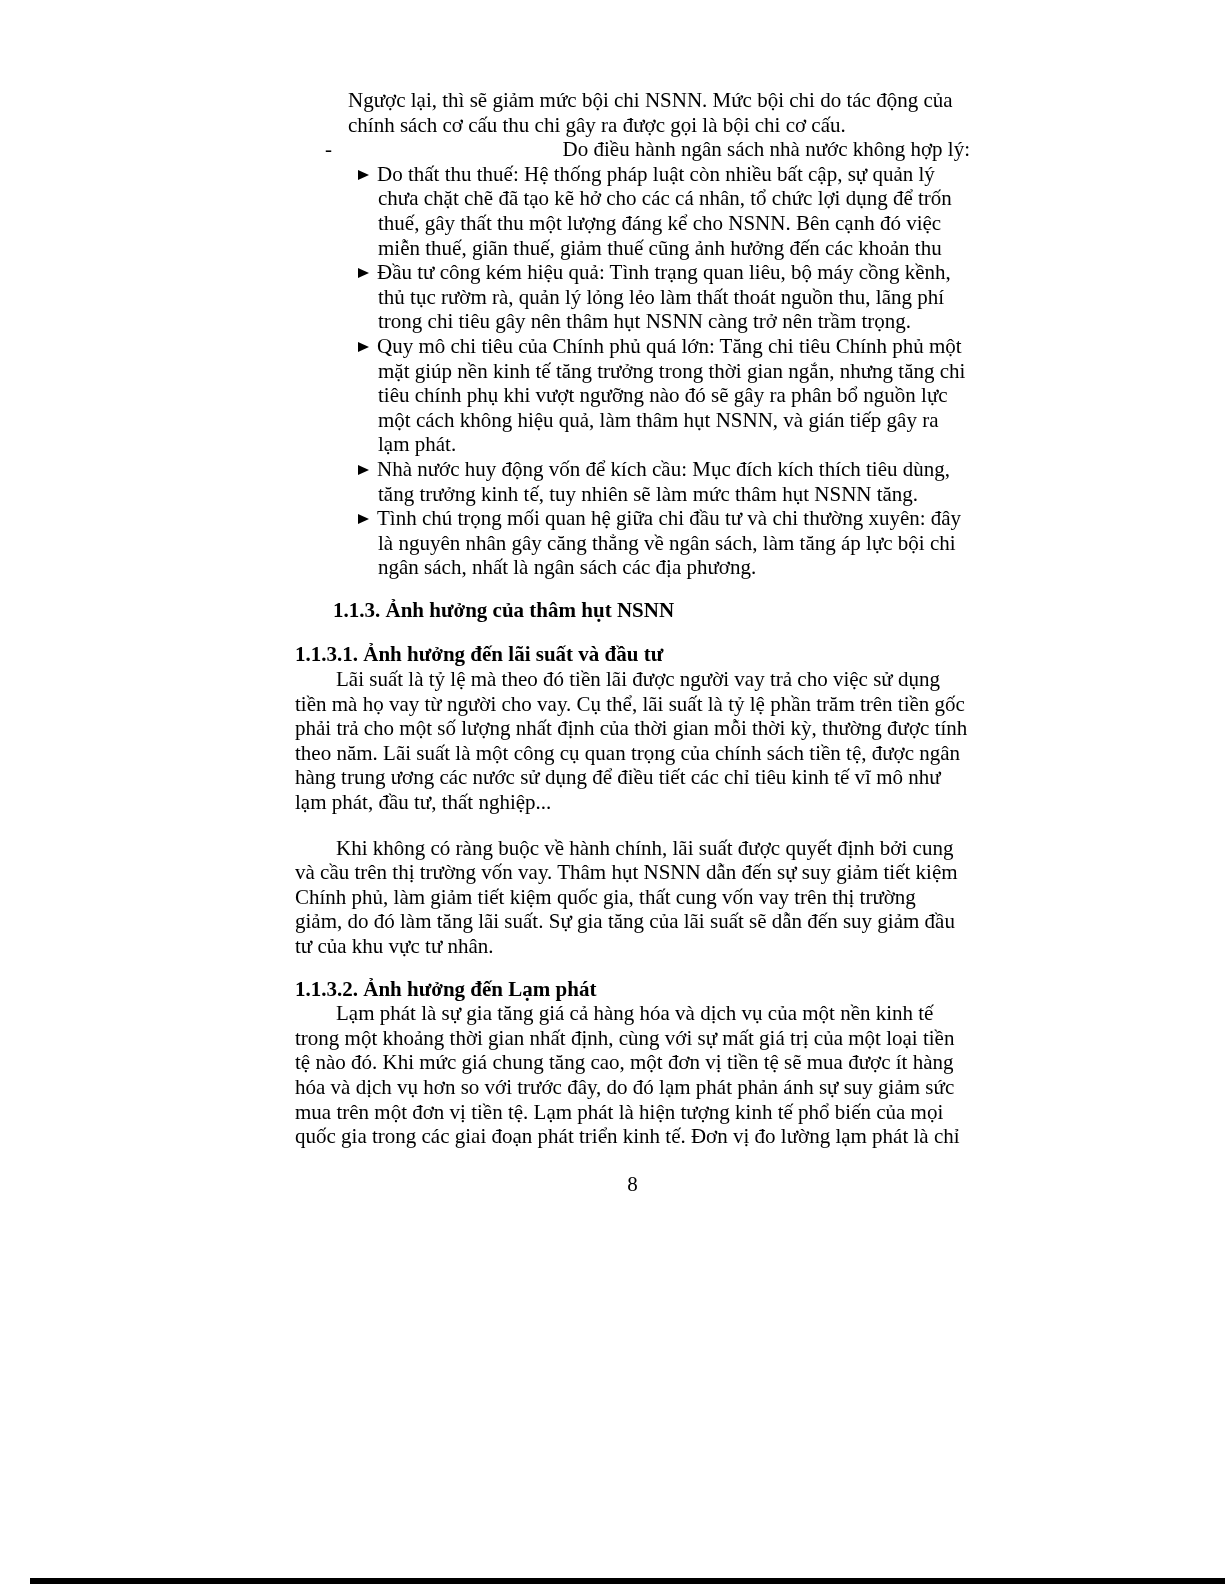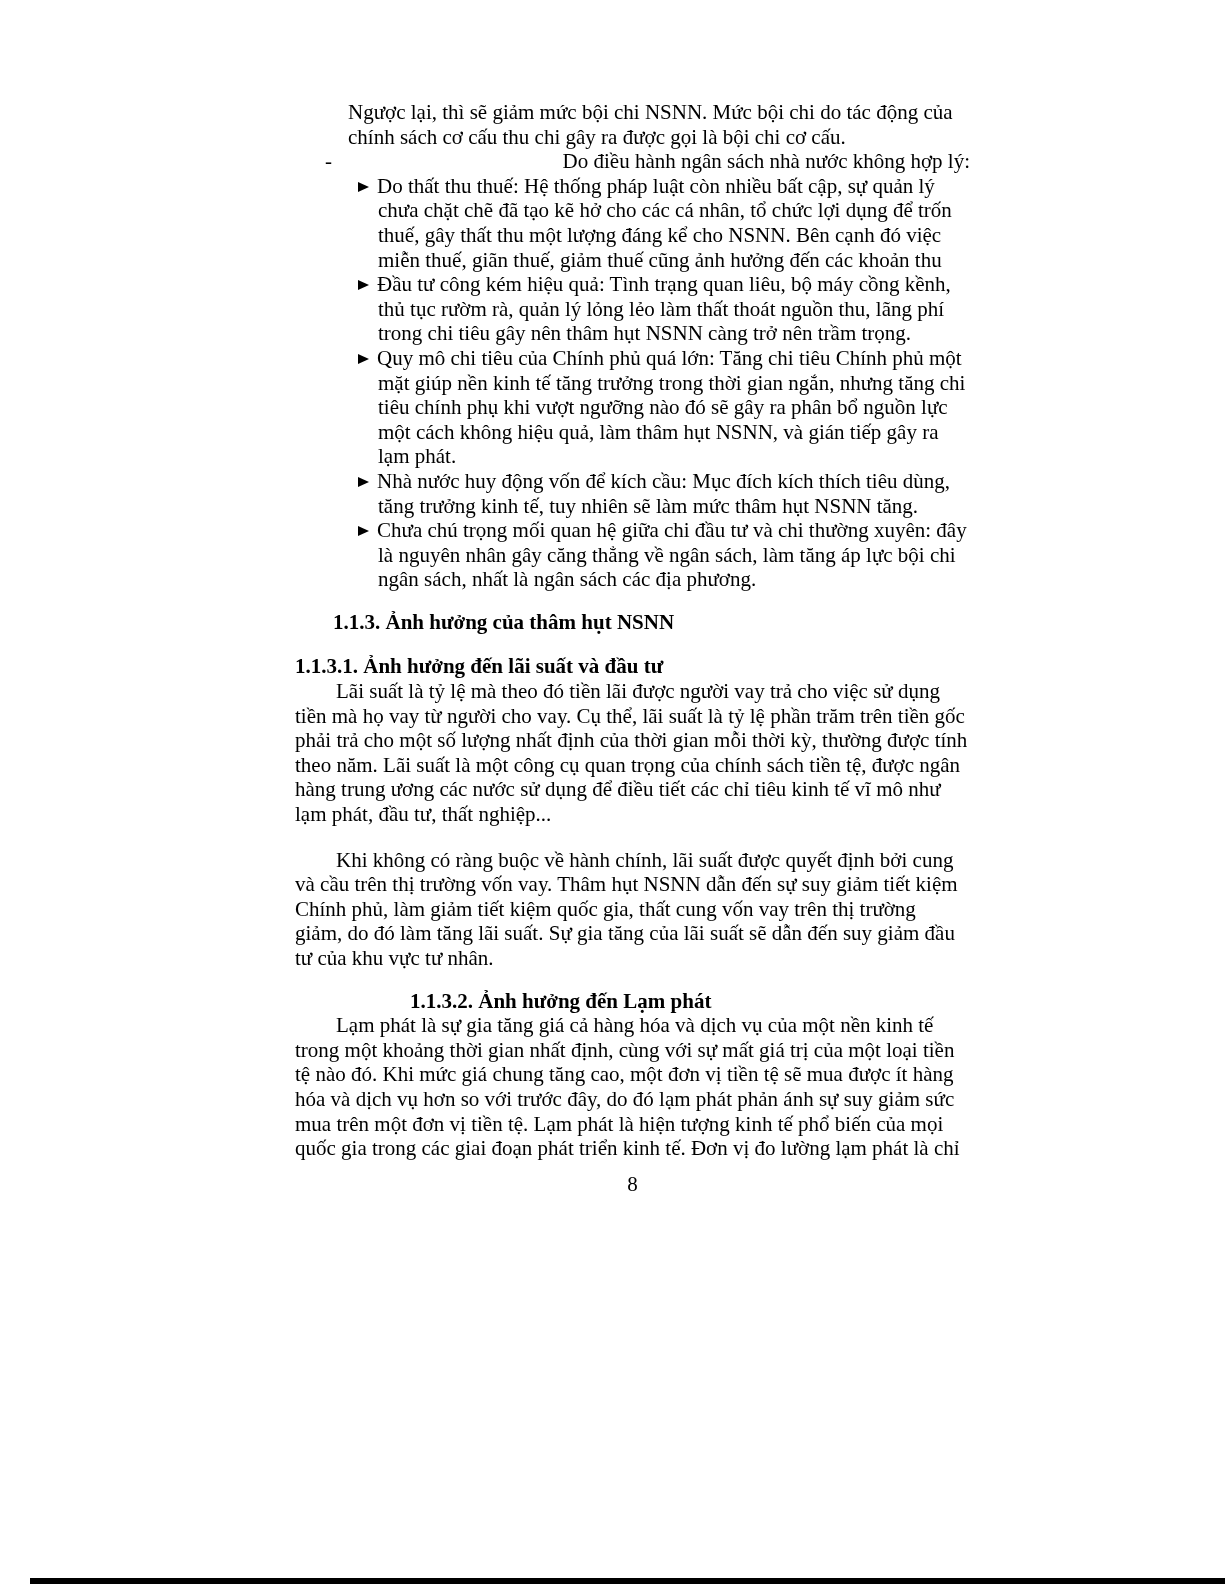--- a/index.html
+++ b/index.html
@@ -8,21 +8,21 @@
     width:1225px;
     height:1585px;
     background:#ffffff;
     color:#000000;
     font-family:"Liberation Serif","DejaVu Serif",serif;
     overflow:hidden;
   }
   .text-col{
     position:absolute;
     left:295px;
-    top:100px;
+    top:88px;
     width:675px;
     font-size:21px;
     line-height:24.6px;
   }
   .line{white-space:nowrap;}
   
   .cont-line{padding-left:53px;}
   
   .dash-wrap{position:relative;}
   .dash-wrap .marker{position:absolute;left:30px;top:0;}
@@ -36,21 +36,21 @@
     border-top:5.5px solid transparent;
     border-bottom:5.5px solid transparent;
     border-left:11px solid #000;
     margin-right:8px;
     vertical-align:1px;
   }
   
   .heading{font-weight:bold;white-space:nowrap;}
   [data-block-id="heading-1-1-3"]{margin-top:18px;margin-left:38px;}
   [data-block-id="heading-1-1-3-1"]{margin-top:20px;}
-  [data-block-id="heading-1-1-3-2"]{margin-top:18px;margin-left:115px;}
+  [data-block-id="heading-1-1-3-2"]{margin-top:18px;}
   
   .p-first{padding-left:41px;}
   [data-block-id="para-interest-mechanism"]{margin-top:21px;}
   
   .page-number{
     position:absolute;
     top:1172px;
     left:295px;
     width:675px;
     text-align:center;
@@ -96,21 +96,21 @@
         <div class="line arrow-cont">mặt giúp nền kinh tế tăng trưởng trong thời gian ngắn, nhưng tăng chi</div>
         <div class="line arrow-cont">tiêu chính phụ khi vượt ngưỡng nào đó sẽ gây ra phân bổ nguồn lực</div>
         <div class="line arrow-cont">một cách không hiệu quả, làm thâm hụt NSNN, và gián tiếp gây ra</div>
         <div class="line arrow-cont">lạm phát.</div>
       </div>
       <div data-block-id="arrow-capital-mobilization">
         <div class="line arrow-first"><span class="tri"></span><span>Nhà nước huy động vốn để kích cầu: Mục đích kích thích tiêu dùng,</span></div>
         <div class="line arrow-cont">tăng trưởng kinh tế, tuy nhiên sẽ làm mức thâm hụt NSNN tăng.</div>
       </div>
       <div data-block-id="arrow-investment-recurrent">
-        <div class="line arrow-first"><span class="tri"></span><span>Chưa chú trọng mối quan hệ giữa chi đầu tư và chi thường xuyên: đây</span></div>
+        <div class="line arrow-first"><span class="tri"></span><span>Tình chú trọng mối quan hệ giữa chi đầu tư và chi thường xuyên: đây</span></div>
         <div class="line arrow-cont">là nguyên nhân gây căng thẳng về ngân sách, làm tăng áp lực bội chi</div>
         <div class="line arrow-cont">ngân sách, nhất là ngân sách các địa phương.</div>
       </div>
       <div class="heading" data-block-id="heading-1-1-3">1.1.3. Ảnh hưởng của thâm hụt NSNN</div>
       <div class="heading" data-block-id="heading-1-1-3-1">1.1.3.1. Ảnh hưởng đến lãi suất và đầu tư</div>
       <div data-block-id="para-interest-definition">
         <div class="line p-first">Lãi suất là tỷ lệ mà theo đó tiền lãi được người vay trả cho việc sử dụng</div>
         <div class="line">tiền mà họ vay từ người cho vay. Cụ thể, lãi suất là tỷ lệ phần trăm trên tiền gốc</div>
         <div class="line">phải trả cho một số lượng nhất định của thời gian mỗi thời kỳ, thường được tính</div>
         <div class="line">theo năm. Lãi suất là một công cụ quan trọng của chính sách tiền tệ, được ngân</div>

